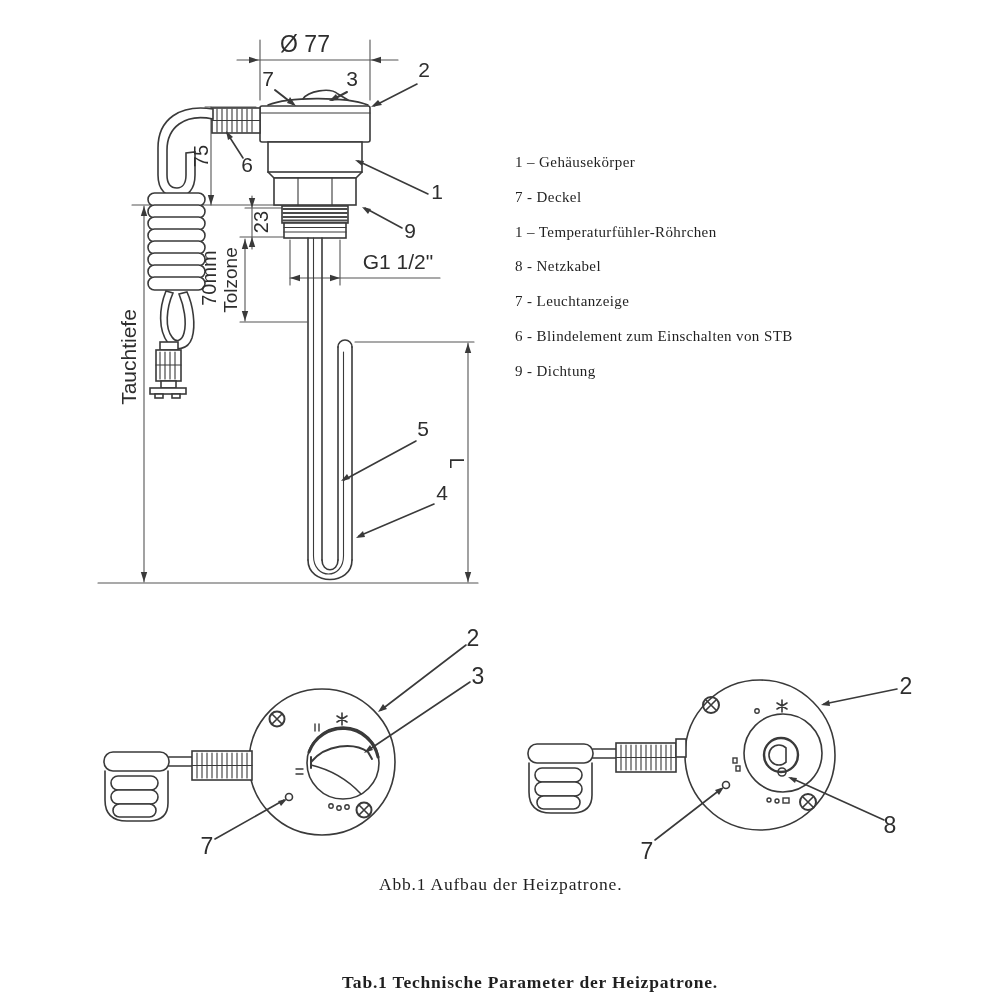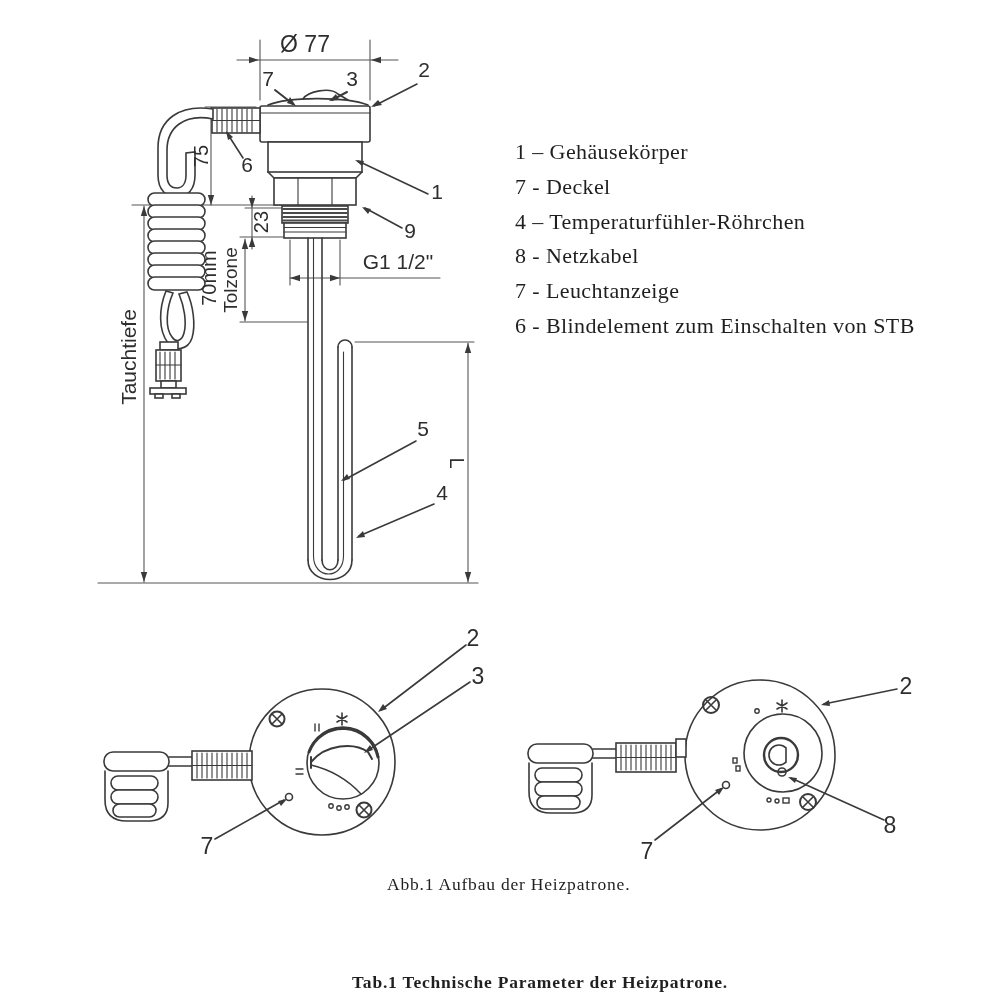--- a/index.html
+++ b/index.html
@@ -1,26 +1,26 @@
 <!DOCTYPE html>
 <html><head>
 <meta charset="utf-8">
 <style>
   html,body{margin:0;padding:0;background:#ffffff;}
   .canvas{position:relative;width:1000px;height:1000px;background:#ffffff;overflow:hidden;
           font-family:"Liberation Sans",sans-serif;}
   svg{position:absolute;left:0;top:0;}
   svg text{fill:#2e2e2e;font-family:"Liberation Sans",sans-serif;}
-  .legend{position:absolute;left:515px;top:135px;width:420px;color:#1f1f1f;
-          font-family:"Liberation Serif",serif;font-size:22px;line-height:34.8px;
+  .legend{position:absolute;left:515px;top:145px;width:420px;color:#1f1f1f;
+          font-family:"Liberation Serif",serif;font-size:15px;line-height:34.8px;
           letter-spacing:0.4px;}
   .caption{position:absolute;color:#1f1f1f;font-family:"Liberation Serif",serif;
            font-size:17.5px;letter-spacing:0.8px;}
-  .caption.abb{left:387px;top:874px;}
-  .caption.tab{left:352px;top:972px;font-weight:600;}
+  .caption.abb{left:379px;top:874px;}
+  .caption.tab{left:342px;top:972px;font-weight:600;}
 </style>
 </head>
 <body>
 
 <div class="canvas">
 <svg width="1000" height="1000" viewBox="0 0 1000 1000">
   <g stroke="#3a3a3a" stroke-width="1.6" fill="none" stroke-linecap="round">
 
     <g>
 
@@ -281,21 +281,22 @@
         <text x="890" y="833" text-anchor="middle">8</text>
         <text x="647" y="859" text-anchor="middle">7</text>
       </g>
     </g>
   </g>
 </svg>
 
 <div class="legend">
   <div class="legend-item">1 – Gehäusekörper</div>
   <div class="legend-item">7 - Deckel</div>
-  <div class="legend-item">4 – Temperaturfühler-Röhrchen</div>
+  <div class="legend-item">1 – Temperaturfühler-Röhrchen</div>
   <div class="legend-item">8 - Netzkabel</div>
   <div class="legend-item">7 - Leuchtanzeige</div>
   <div class="legend-item">6 - Blindelement zum Einschalten von STB</div>
+  <div class="legend-item">9 - Dichtung</div>
 </div>
 
 <div class="caption abb">Abb.1 Aufbau der Heizpatrone.</div>
 <div class="caption tab">Tab.1 Technische Parameter der Heizpatrone.</div>
 </div>
 
 </body></html>

